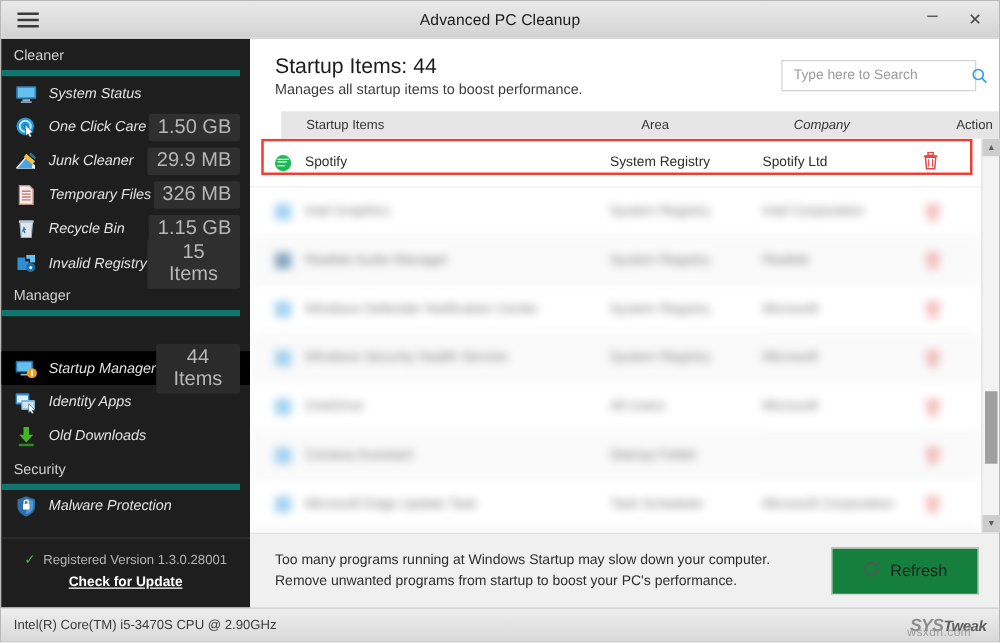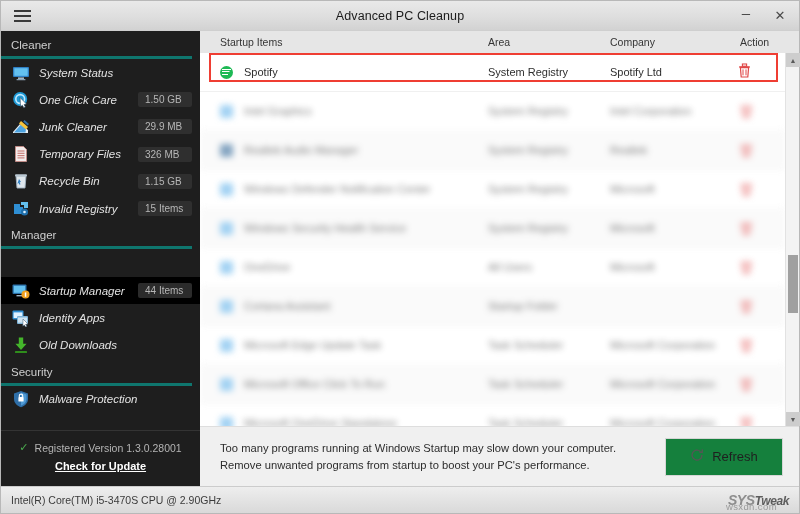--- a/index.html
+++ b/index.html
@@ -55,37 +55,38 @@
   
   .sidebar {
     width: 199px; flex: 0 0 199px;
     background: #1e1e1e;
     display: flex; flex-direction: column;
     color: #d7d7d7;
   }
   .side-scroll { flex: 1 1 auto; overflow: hidden; }
   .group-label {
     font-size: 11.5px; color: #cfcfcf; padding: 7px 10px 5px 10px;
-    border-bottom: 3px solid #0f766e;
+    border-bottom: 5px solid #0f766e;
     margin: 0 8px 0 0;
   }
   .group-label.first { padding-top: 8px; }
   .nav-item {
     display: flex; align-items: center; height: 27.2px;
     padding: 0 8px 0 10px; cursor: pointer; position: relative;
   }
   .nav-item.active { background: #000000; margin-top: 28px; }
   .nav-ico {
     width: 19px; height: 19px; flex: 0 0 19px;
     margin-right: 9px; display: flex; align-items: center; justify-content: center;
   }
   .nav-label { font-size: 11.5px; color: #e2e2e2; white-space: nowrap; font-style: italic; }
   .nav-badge {
     margin-left: auto; background: #2f2f2f; color: #b6b6b6;
-    font-size: 10px; padding: 2px 7px; border-radius: 2px; min-width: 54px;
+    font-size: 16px; padding: 2px 7px; border-radius: 2px; min-width: 54px;
+    text-align: center;
   }
   .nav-item.active .nav-badge { background: #2b2b2b; }
 
   .side-foot {
     flex: 0 0 auto; padding: 10px 0 12px 0;
     border-top: 1px solid #343434; text-align: center;
   }
   .reg-line { font-size: 10.5px; color: #b4b4b4; display: flex;
     align-items: center; justify-content: center; gap: 6px; }
   .tick { color: #4caf50; font-size: 11px; }
@@ -111,25 +112,25 @@
   .searchbox input {
     border: 0; outline: 0; flex: 1 1 auto; font-size: 11px; color: #444;
     font-family: "Liberation Sans", sans-serif; background: transparent;
   }
   .searchbox input::placeholder { color: #9b9b9b; }
   .search-ico { color: #2e9bdd; flex: 0 0 auto; display: flex; }
 
   
   .table-head {
     flex: 0 0 22px; background: #e6e6e6; display: flex; align-items: center;
-    font-size: 10.5px; color: #353535; padding-left: 20px;
+    font-size: 10.5px; color: #353535; padding-left: 20px; margin-left: 25px;
   }
   .c-name { flex: 0 0 268px; }
   .c-area { flex: 0 0 122px; }
-  .c-comp { flex: 0 0 126px; }
+  .c-comp { flex: 0 0 126px; font-style: italic; }
   .c-act  { flex: 1 1 auto; text-align: left; padding-left: 4px;}
 
   .table-wrap { flex: 1 1 auto; position: relative; min-height: 0;
     background: #ffffff; display: flex; }
   .rows { flex: 1 1 auto; position: relative; overflow: hidden; }
 
   .row {
     display: flex; align-items: center; height: 39px;
     padding-left: 20px; font-size: 11px; color: #2e2e2e;
     border-bottom: 1px solid #f0f0f0;
@@ -358,20 +359,35 @@
         <div class="reg-line">
           <span class="tick">✓</span>
           <span>Registered Version 1.3.0.28001</span>
         </div>
         <span class="upd-link">Check for Update</span>
       </div>
     </div>
 
     <div class="main">
 
+      <div class="main-head">
+        <div class="head-text">
+          <div class="head-title">Startup Items: 44</div>
+          <div class="head-sub">Manages all startup items to boost performance.</div>
+        </div>
+        <div class="searchbox">
+          <input type="text" placeholder="Type here to Search" style="">
+          <span class="search-ico">
+            <svg width="13" height="13" viewBox="0 0 14 14">
+                <circle cx="6" cy="6" r="4.3" fill="none" stroke="#2e9bdd" stroke-width="1.4"></circle>
+                <line x1="9.2" y1="9.2" x2="13" y2="13" stroke="#2e9bdd" stroke-width="1.4"></line>
+              </svg>
+          </span>
+        </div>
+      </div>
 
       <div class="table-head">
         <div class="c-name">Startup Items</div>
         <div class="c-area">Area</div>
         <div class="c-comp">Company</div>
         <div class="c-act">Action</div>
       </div>
 
       <div class="table-wrap">
         <div class="rows">

